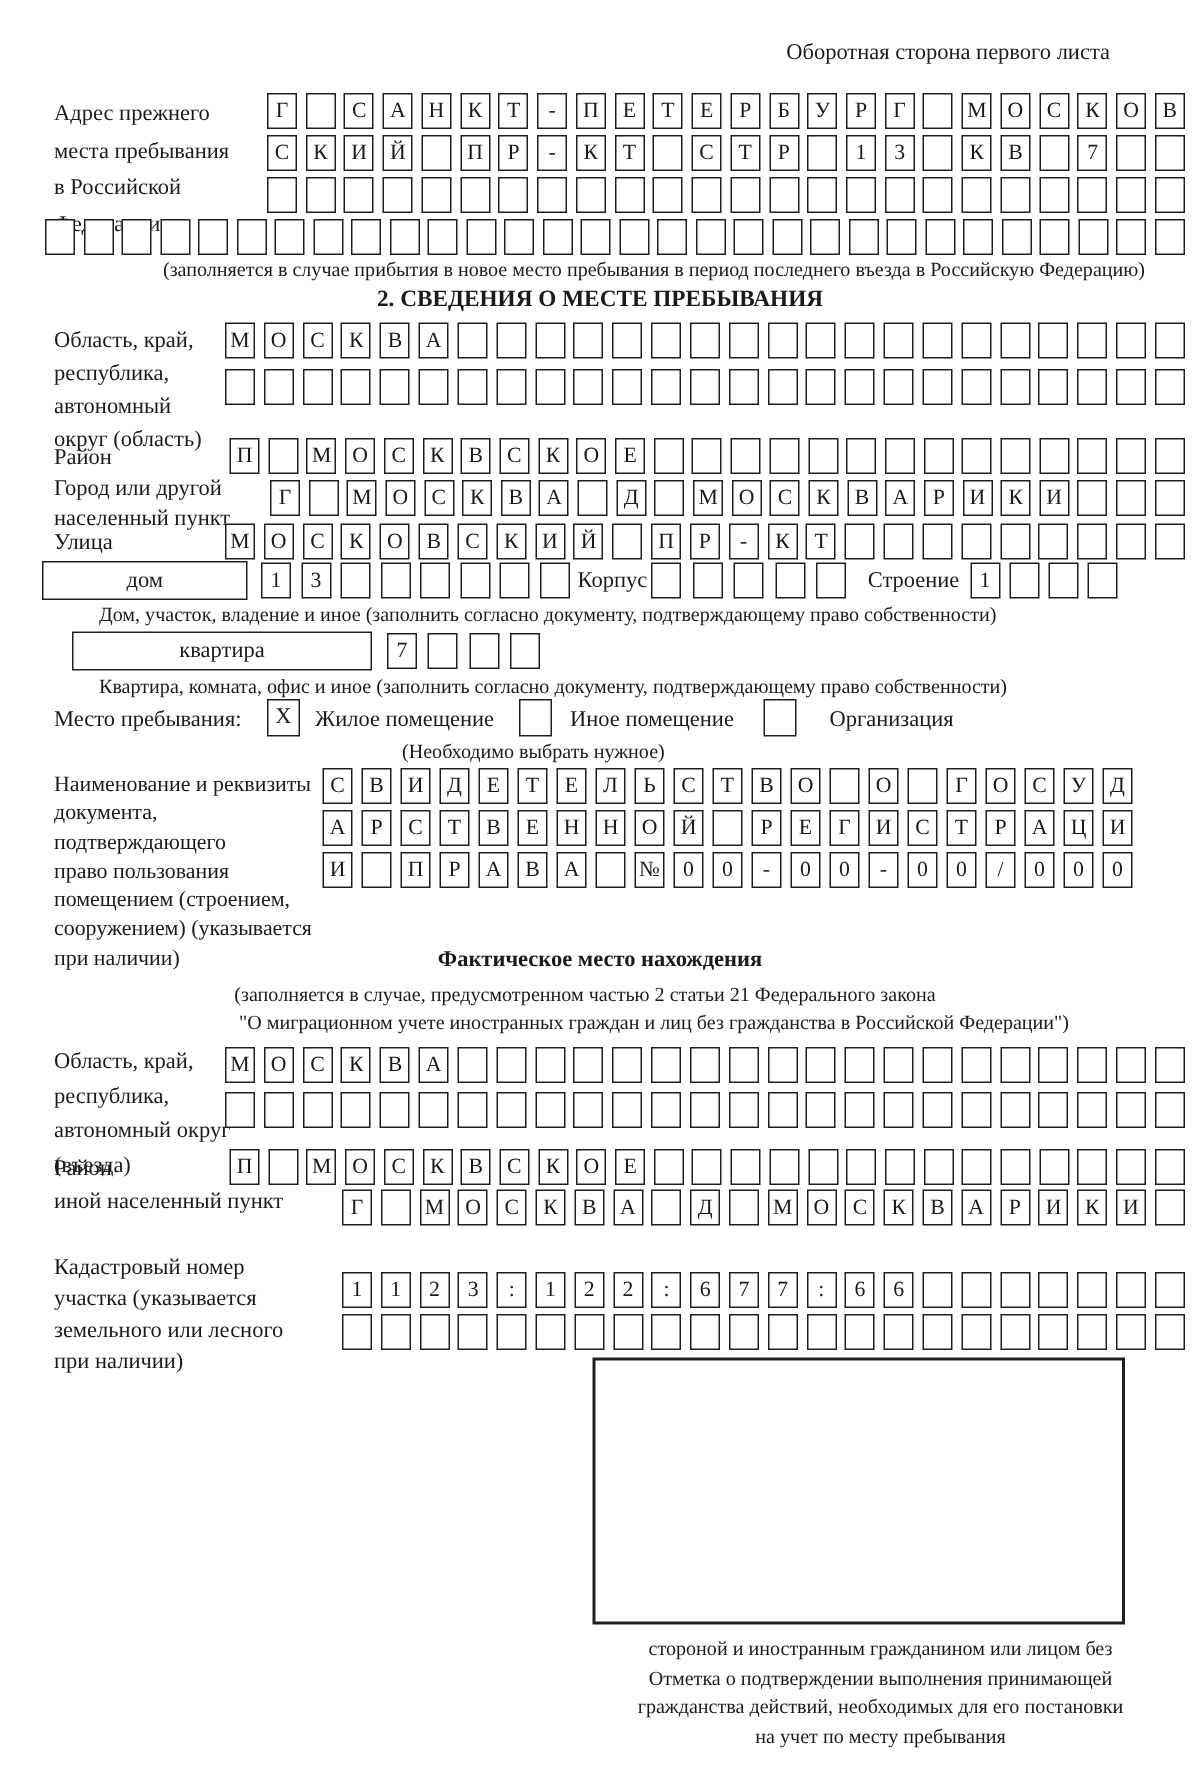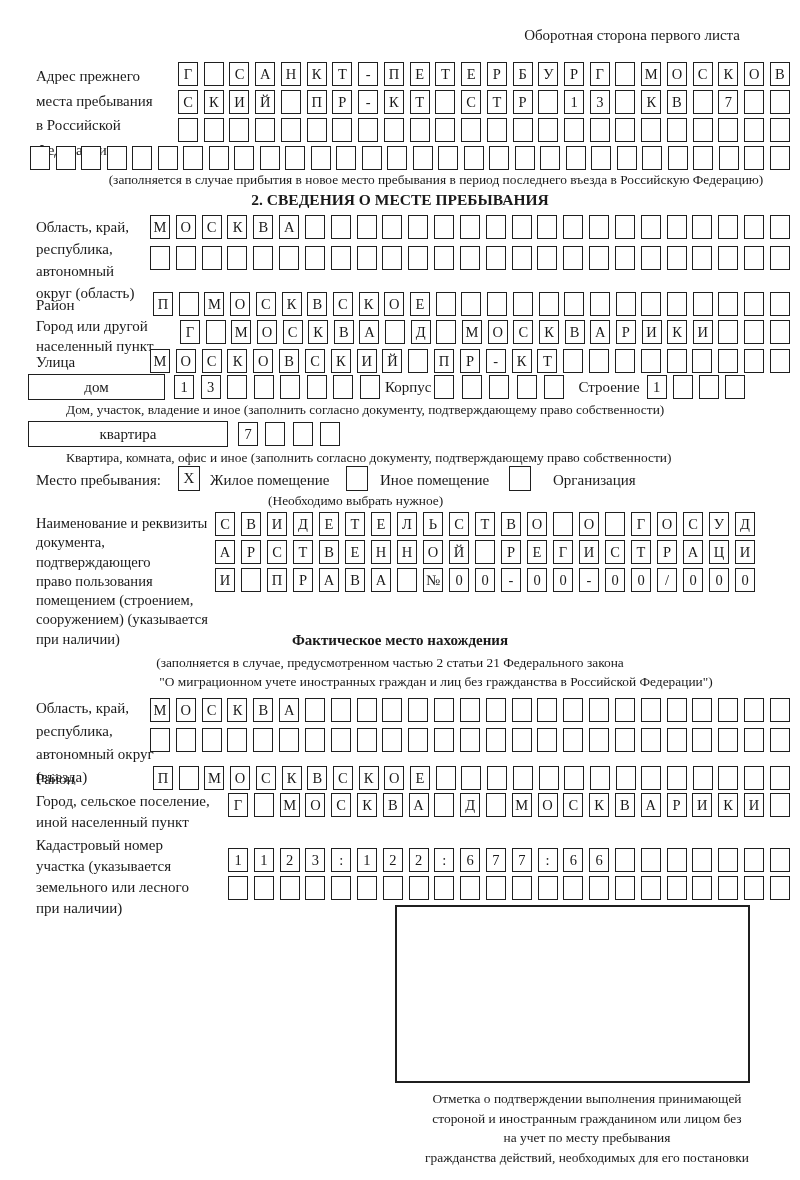--- a/index.html
+++ b/index.html
@@ -333,21 +333,21 @@
   <span class="lbl" style="margin-left:14px;">Строение</span>
   <span class="cells" style="width:98px; margin-left:7px;">
       <span class="cell">1</span>
       <span class="cell"></span>
       <span class="cell"></span>
       <span class="cell"></span>
     </span>
 </div>
 <div class="abs note" style="left:30px; top:402px; width:760px;">Дом, участок, владение и иное (заполнить согласно документу, подтверждающему право собственности)</div>
 
-<div class="abs row-flex" style="left:28px; top:421px;">
+<div class="abs row-flex" style="left:48px; top:421px;">
   <span class="label-box" style="width:200px;">квартира</span>
   <span class="cells" style="width:102px; margin-left:10px;">
       <span class="cell">7</span>
       <span class="cell"></span>
       <span class="cell"></span>
       <span class="cell"></span>
     </span>
 </div>
 <div class="abs note" style="left:30px; top:450px; width:760px;">Квартира, комната, офис и иное (заполнить согласно документу, подтверждающему право собственности)</div>
 
@@ -526,21 +526,20 @@
     <span class="cell"></span>
     <span class="cell"></span>
     <span class="cell"></span>
     <span class="cell"></span>
     <span class="cell"></span>
     <span class="cell"></span>
     <span class="cell"></span>
   </div>
 
 <div class="abs lbl" style="left:36px; top:791px; width:200px; line-height:20.5px;">
-    <div>Город, сельское поселение,</div>
     <div>иной населенный пункт</div>
   </div>
 <div class="abs cells" style="left:228px; top:793px; width:562px;">
     <span class="cell">Г</span>
     <span class="cell"></span>
     <span class="cell">М</span>
     <span class="cell">О</span>
     <span class="cell">С</span>
     <span class="cell">К</span>
     <span class="cell">В</span>
@@ -611,17 +610,17 @@
     <span class="cell"></span>
     <span class="cell"></span>
     <span class="cell"></span>
     <span class="cell"></span>
     <span class="cell"></span>
     <span class="cell"></span>
   </div>
 
 <div class="abs stamp-box" style="left:395px; top:905px; width:355px; height:178px;"></div>
 <div class="abs cap center" style="left:383px; top:1089px; width:408px;">
+    <div>стороной и иностранным гражданином или лицом без</div>
     <div>Отметка о подтверждении выполнения принимающей</div>
-    <div>стороной и иностранным гражданином или лицом без</div>
+    <div>гражданства действий, необходимых для его постановки</div>
     <div>на учет по месту пребывания</div>
-    <div>гражданства действий, необходимых для его постановки</div>
   </div>
 
 </body></html>

